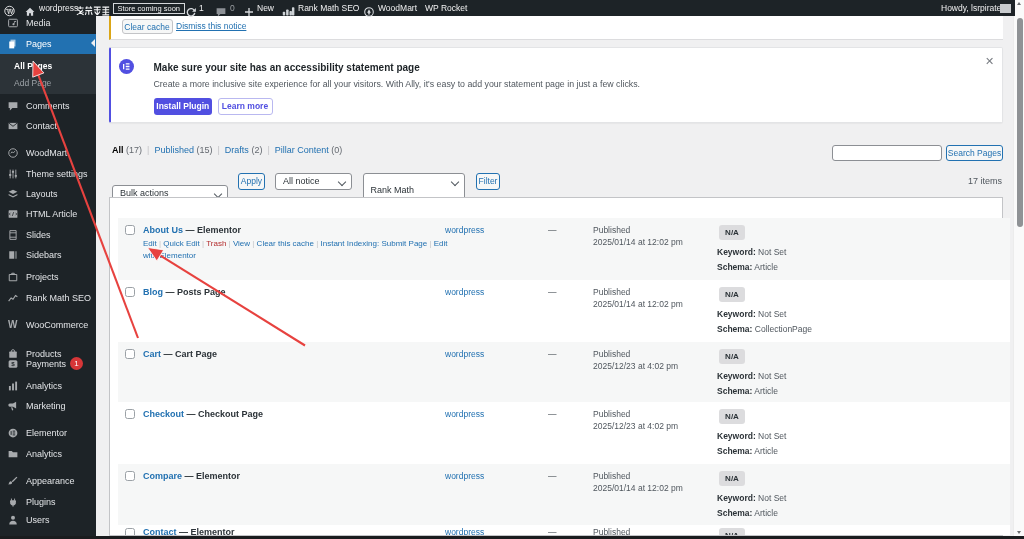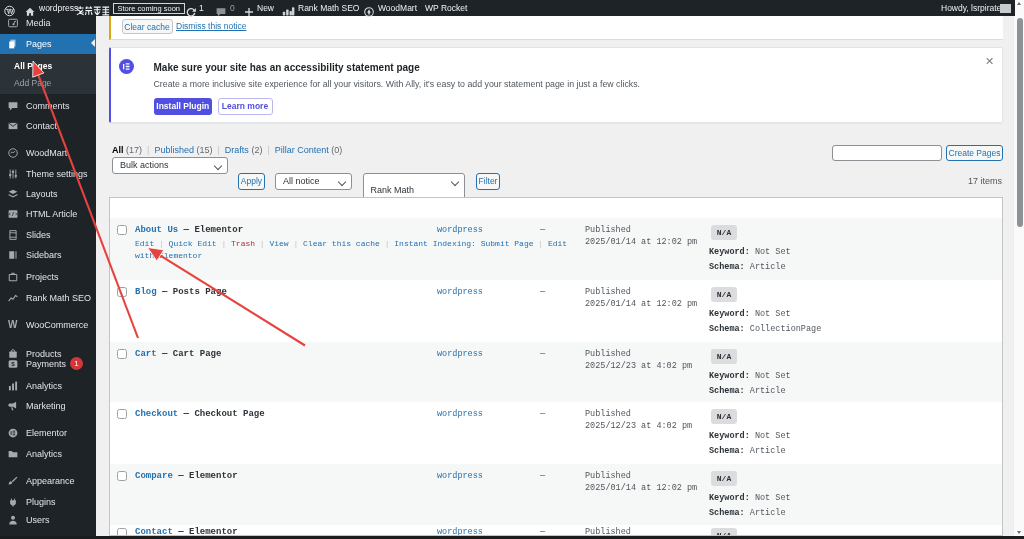--- a/index.html
+++ b/index.html
@@ -27,21 +27,21 @@
 .selbox { background:#fff; border:1px solid #8c8f94; border-radius:3px; color:#2c3338; font-size:9px; }
 .selbox span { position:absolute; left:7px; top:50%; transform:translateY(-50%); }
 .selbox::after { content:""; position:absolute; right:6px; top:6px; width:5px; height:5px; border-right:1.4px solid #50575e; border-bottom:1.4px solid #50575e; transform:rotate(45deg); margin-top:-1px; }
 .sortg { width:7px; height:11px; }
 .sortg::before { content:""; position:absolute; left:1px; top:1px; border:2.6px solid transparent; border-bottom:3.2px solid #9ea3a8; }
 .sortg.on::before { border-bottom-color:#32373c; }
 .sortg::after { content:""; position:absolute; left:1px; bottom:0; border:2.6px solid transparent; border-top:3.2px solid #9ea3a8; }
 
 
 #tbl { position:absolute; left:13px; top:180.5px; width:894px; height:339.5px; background:#fff; border:1px solid #c3c4c7; }
-.trow { position:absolute; left:0; width:892px; font-size:8.5px; color:#50575e;font-family:Liberation Mono, monospace; }
+.trow { position:absolute; left:8px; width:892px; font-size:8.5px; color:#50575e; }
 .cb { position:absolute; width:10px; height:10px; border:1px solid #9ba1a6; border-radius:2.5px; background:#fff; }
 .nab { position:absolute; background:#dcdcde; color:#2c3338; font-weight:bold; font-size:8px; border-radius:3px; width:26px; height:15px; line-height:15px; text-align:center; }
 
 
 #sbar { position:absolute; left:1013px; top:0; width:11px; height:539px; background:#fafafa; border-left:1px solid #ececec; }
 #sthumb { position:absolute; left:1016.5px; top:18px; width:6px; height:209px; background:#8f9295; border-radius:3px; }
 
 
 #urlbar { position:absolute; left:0; top:524px; width:227px; height:13px; background:#dcd3f6; border:1px solid #b7a8e6; font-size:8px; color:#2c2c2c; line-height:11px; padding-left:3px; white-space:nowrap; overflow:hidden; }
 #bstrip { position:absolute; left:0; top:535.5px; width:1024px; height:3.5px; background:#1a1c1e; }
@@ -64,23 +64,23 @@
       <div class="abs" style="left:42.5px;top:13.5px;font-size:10px;font-weight:bold;color:#1d2327">Make sure your site has an accessibility statement page</div>
       <div class="abs" style="left:42.5px;top:31px;font-size:8.8px;color:#50575e">Create a more inclusive site experience for all your visitors. With Ally, it's easy to add your statement page in just a few clicks.</div>
       <div class="abs" style="left:42.5px;top:50px;width:58.5px;height:17px;background:#514fe1;border-radius:3px;color:#fff;font-size:8.5px;font-weight:bold;text-align:center;line-height:17px">Install Plugin</div>
       <div class="abs" style="left:106.5px;top:50px;width:55px;height:17px;background:#fff;border:1px solid #b9b8f0;border-radius:3px;color:#514fe1;font-size:8.5px;font-weight:bold;text-align:center;line-height:15px">Learn more</div>
       <div class="abs" style="left:874px;top:7px;font-size:11px;color:#787c82">✕</div>
     </div>
 
     <div class="abs" style="left:16px;top:129px;font-size:9px;color:#646970;white-space:nowrap"><span style="color:#000;font-weight:bold">All</span> <span>(17)</span> <span style="color:#c3c4c7">&nbsp;|&nbsp;</span> <a>Published</a> <span>(15)</span> <span style="color:#c3c4c7">&nbsp;|&nbsp;</span> <a>Drafts</a> <span>(2)</span> <span style="color:#c3c4c7">&nbsp;|&nbsp;</span> <a>Pillar Content</a> <span>(0)</span></div>
 
     <div class="abs" style="left:736px;top:129px;width:110px;height:16px;background:#fff;border:1px solid #8c8f94;border-radius:3px"></div>
-    <span class="btn2 abs" style="left:850px;top:129px;width:57px;height:16px;line-height:15px">Create Pages</span>
-
-    <div class="abs selbox" style="left:16px;top:141px;width:116px;height:16.5px">
+    <span class="btn2 abs" style="left:850px;top:129px;width:57px;height:16px;line-height:15px">Search Pages</span>
+
+    <div class="abs selbox" style="left:16px;top:169px;width:116px;height:16.5px">
         <span>Bulk actions</span>
       </div>
     <span class="btn2 abs" style="left:142px;top:157px;width:27px;height:16.5px;line-height:15px">Apply</span>
     <div class="abs selbox" style="left:179px;top:157px;width:76.5px;height:16.5px">
         <span>All notice</span>
       </div>
     <div class="abs selbox" style="left:266.5px;top:157px;width:102.5px;height:33px">
         <span>Rank Math</span>
       </div>
     <span class="btn2 abs" style="left:380px;top:157px;width:24px;height:16.5px;line-height:15px">Filter</span>

